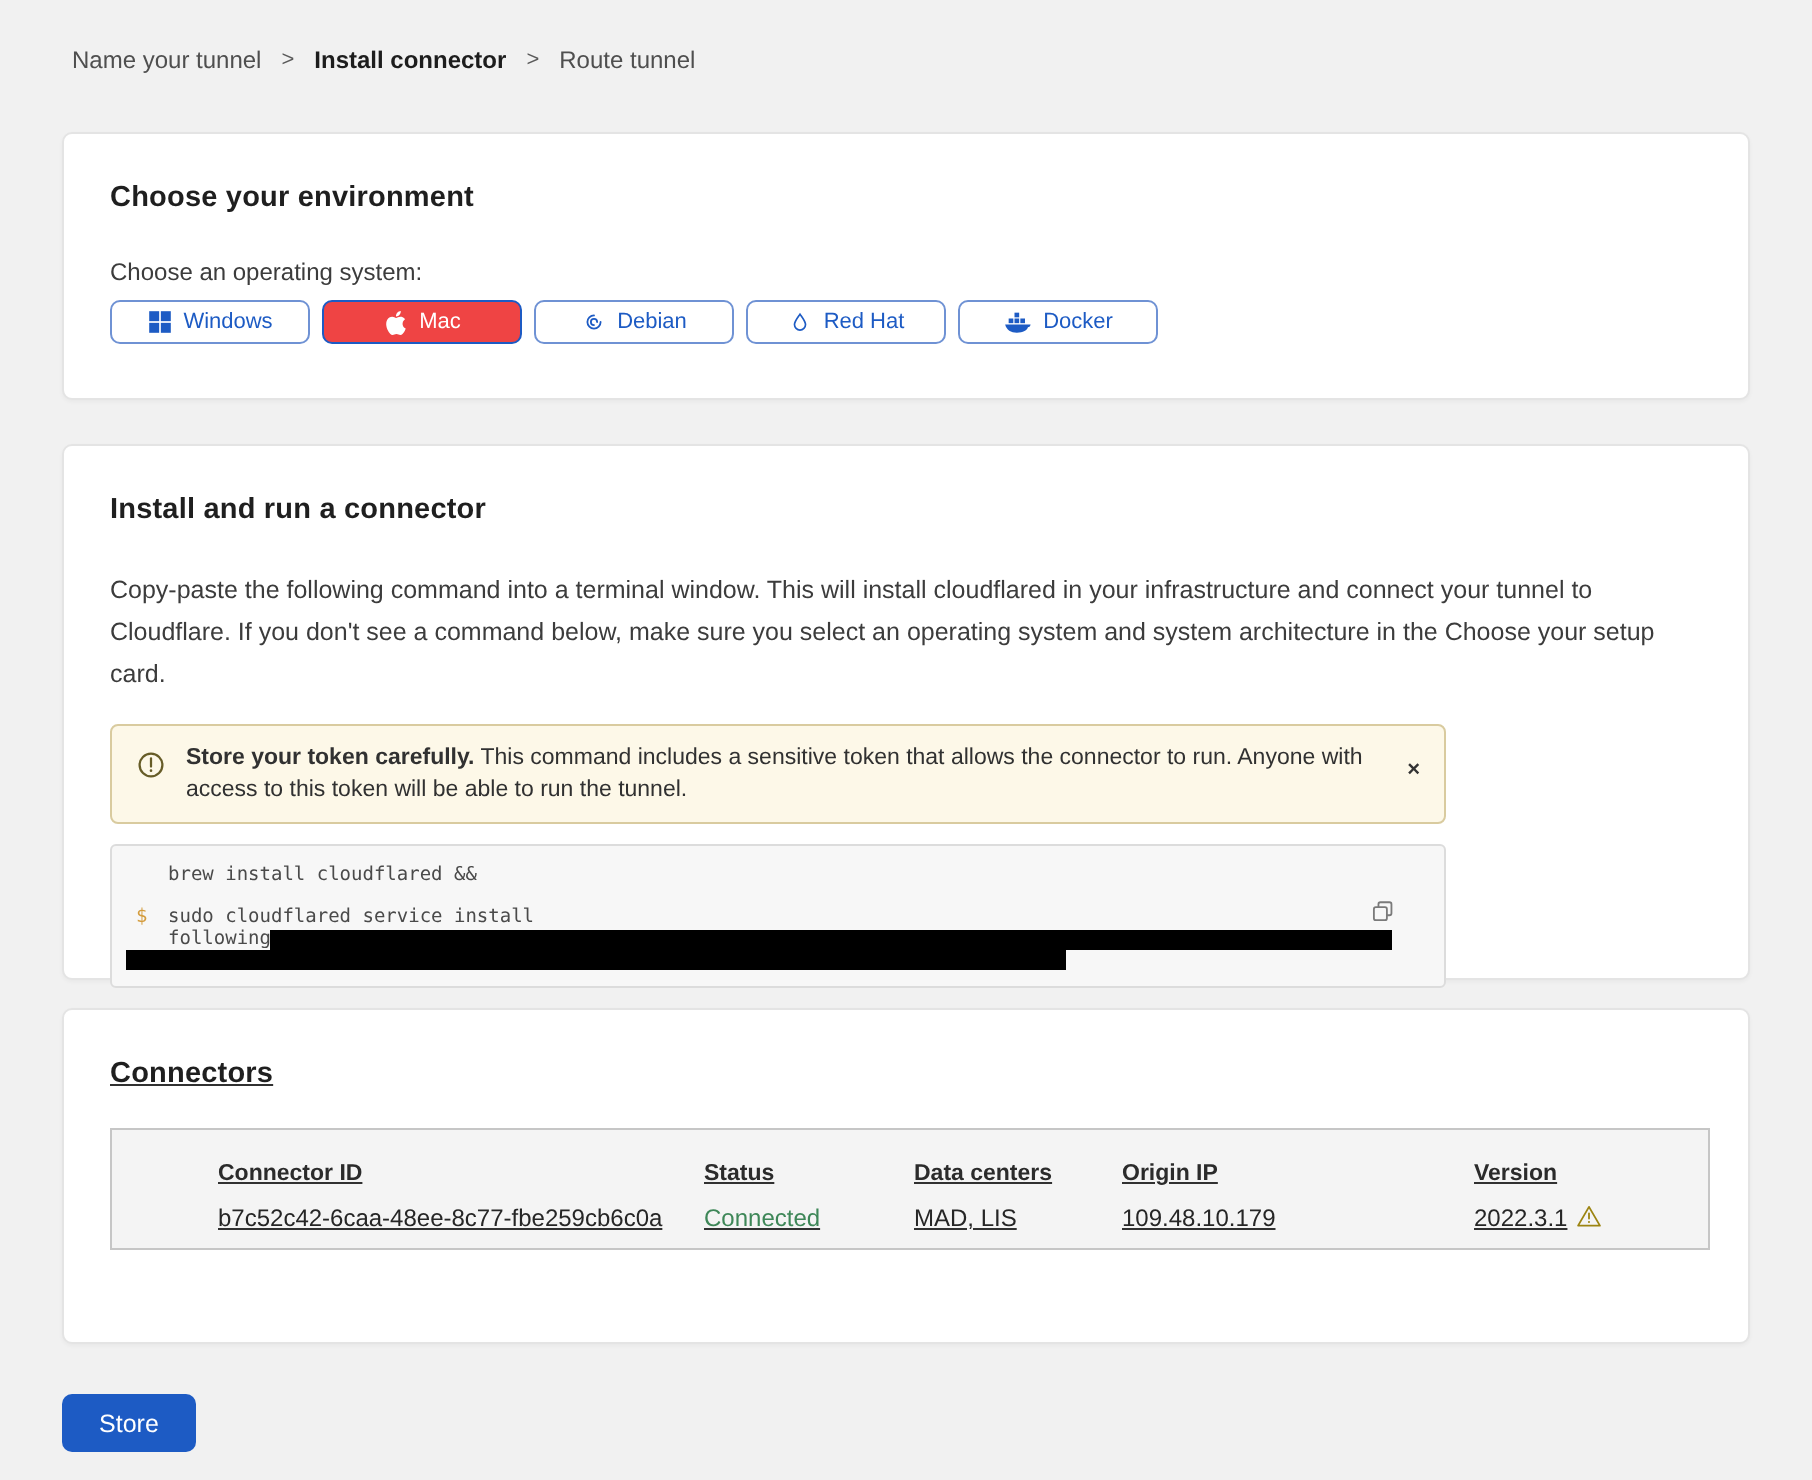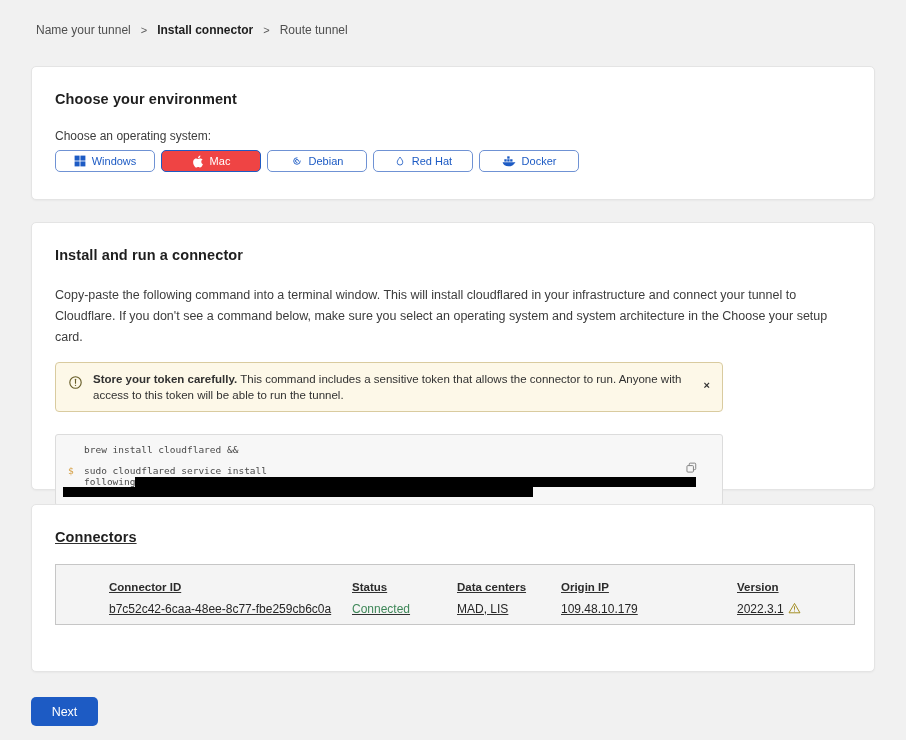--- a/index.html
+++ b/index.html
@@ -72,21 +72,21 @@
   .warn-icon { flex:0 0 auto; margin-top:4px; }
   .warn-text { flex:1 1 auto; font-size:11.5px; line-height:16px; color:#313131; padding:0 14px 0 10px; }
   .warn-text b { font-weight:bold; }
   .warn-close {
     flex:0 0 auto; font-size:11px; font-weight:bold; color:#333;
     cursor:pointer; line-height:16px; margin-top:6px; padding:0 2px;
   }
 
   .code-block {
     position:relative;
-    margin-top:22px;
+    margin-top:10px;
     width:668px; height:72px;
     background:#f7f7f7;
     border:1px solid #dcdcdc;
     border-radius:3px;
     font-family:"DejaVu Sans Mono", monospace;
     font-size:9.5px; color:#4a4a4a;
     padding:9px 0 0 0;
   }
   .code-line { margin-left:28px; line-height:12px; }
   .code-line.first { margin-bottom:9px; }
@@ -265,15 +265,15 @@
                 <path d="M10 2 18.4 16.4H1.6z" stroke-linejoin="round"></path>
                 <line x1="10" y1="7" x2="10" y2="11" stroke-linecap="round"></line>
                 <circle cx="10" cy="13.6" r="0.8" fill="#9c8412" stroke="none"></circle>
               </svg>
           </span>
         </div>
       </div>
     </div>
   </section>
 
-  <button class="next-btn">Next</button>
+  <button class="next-btn">Store</button>
 
 </div>
 
 </body></html>

